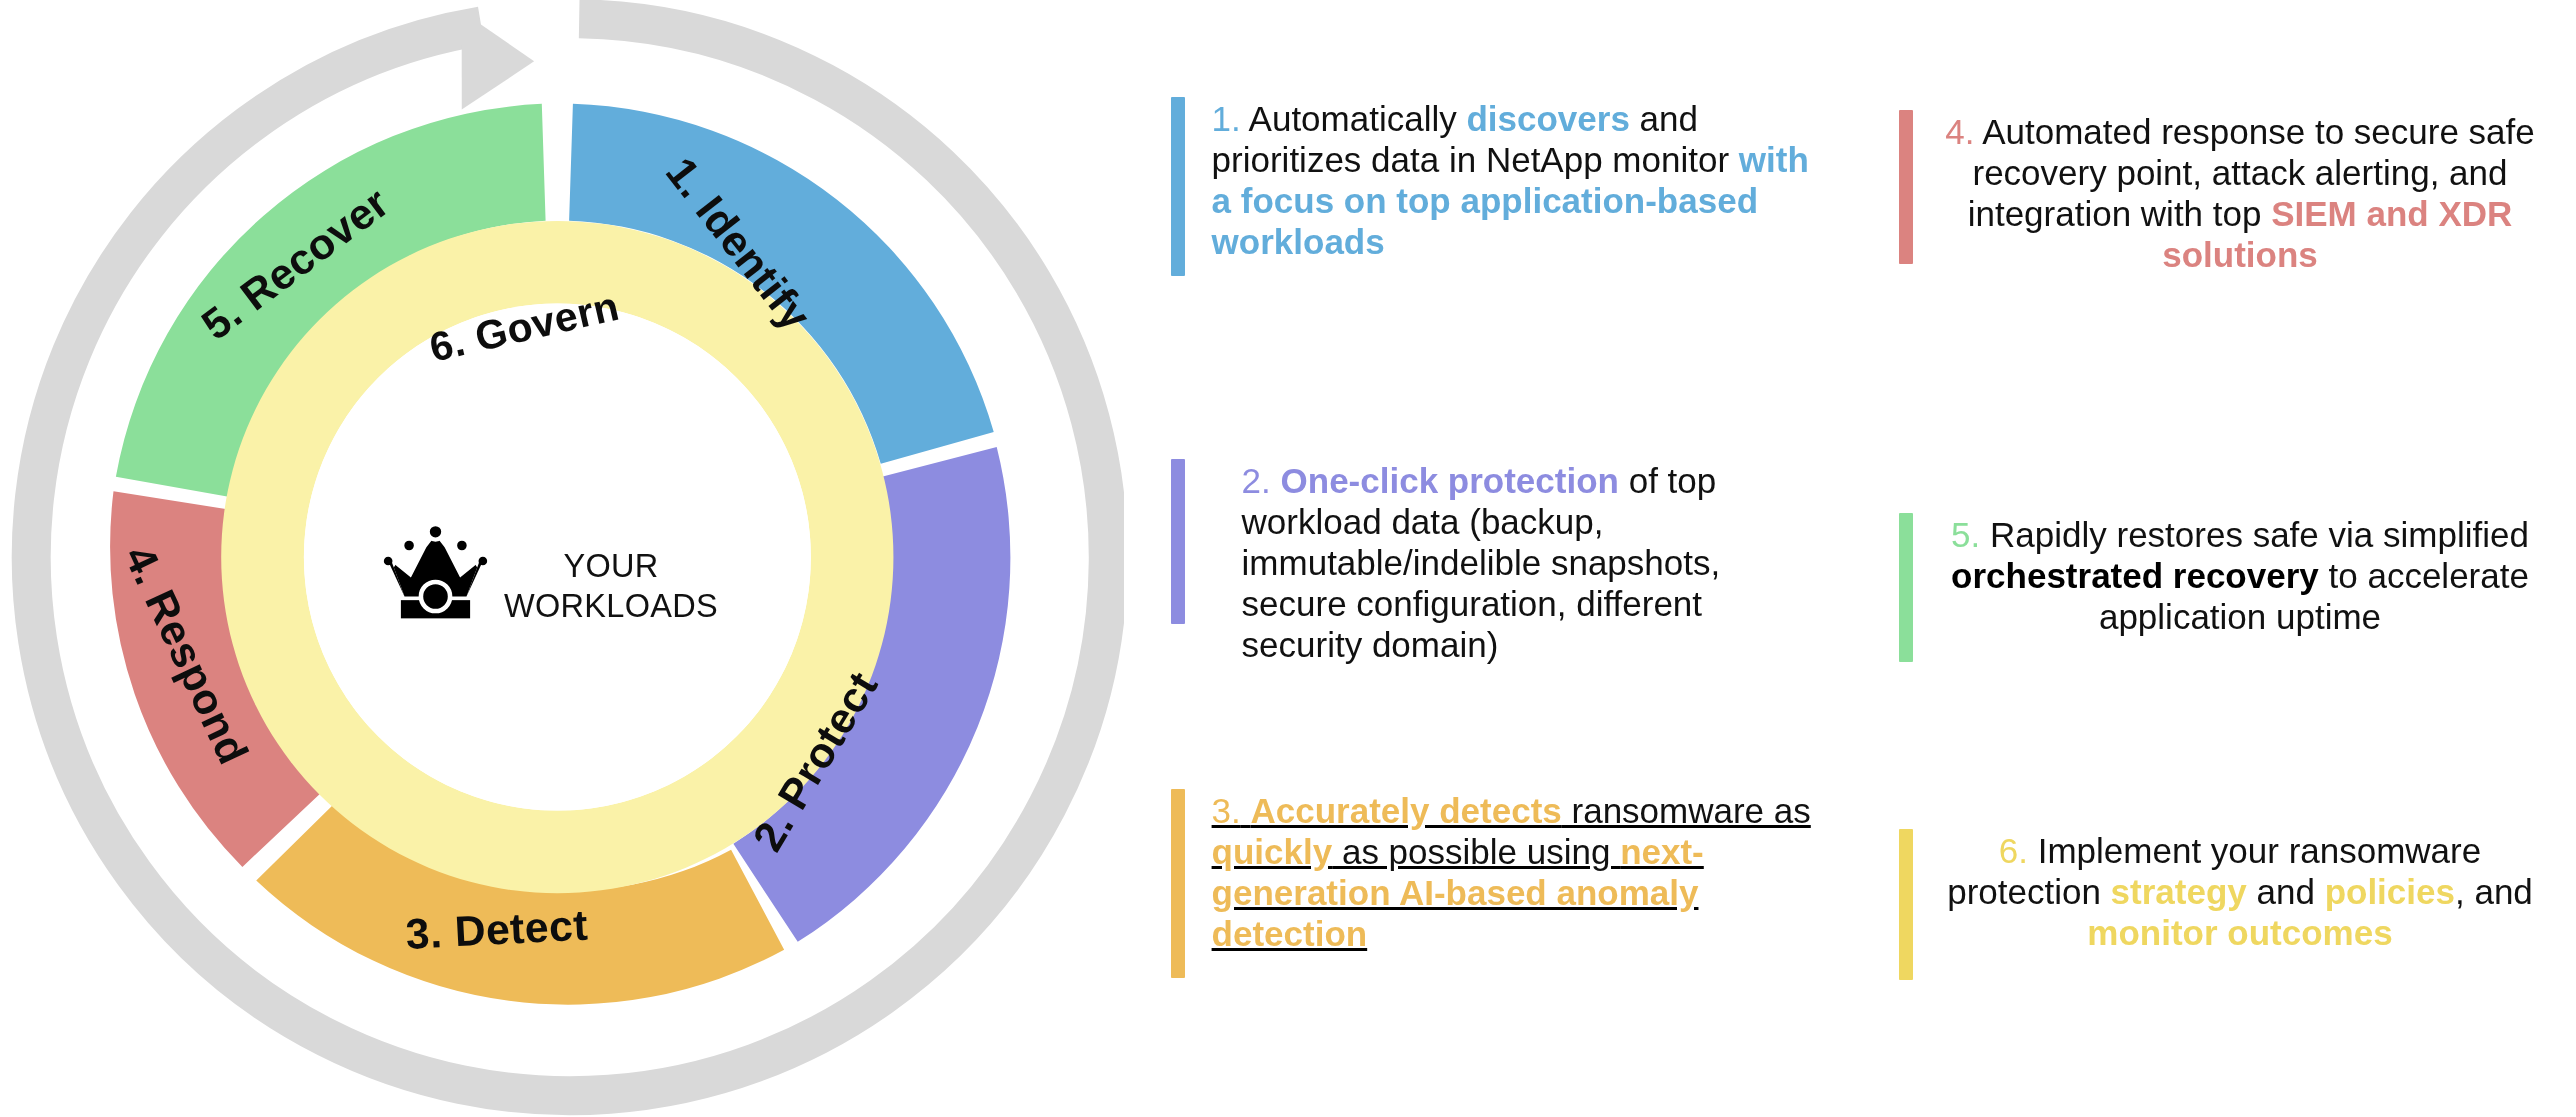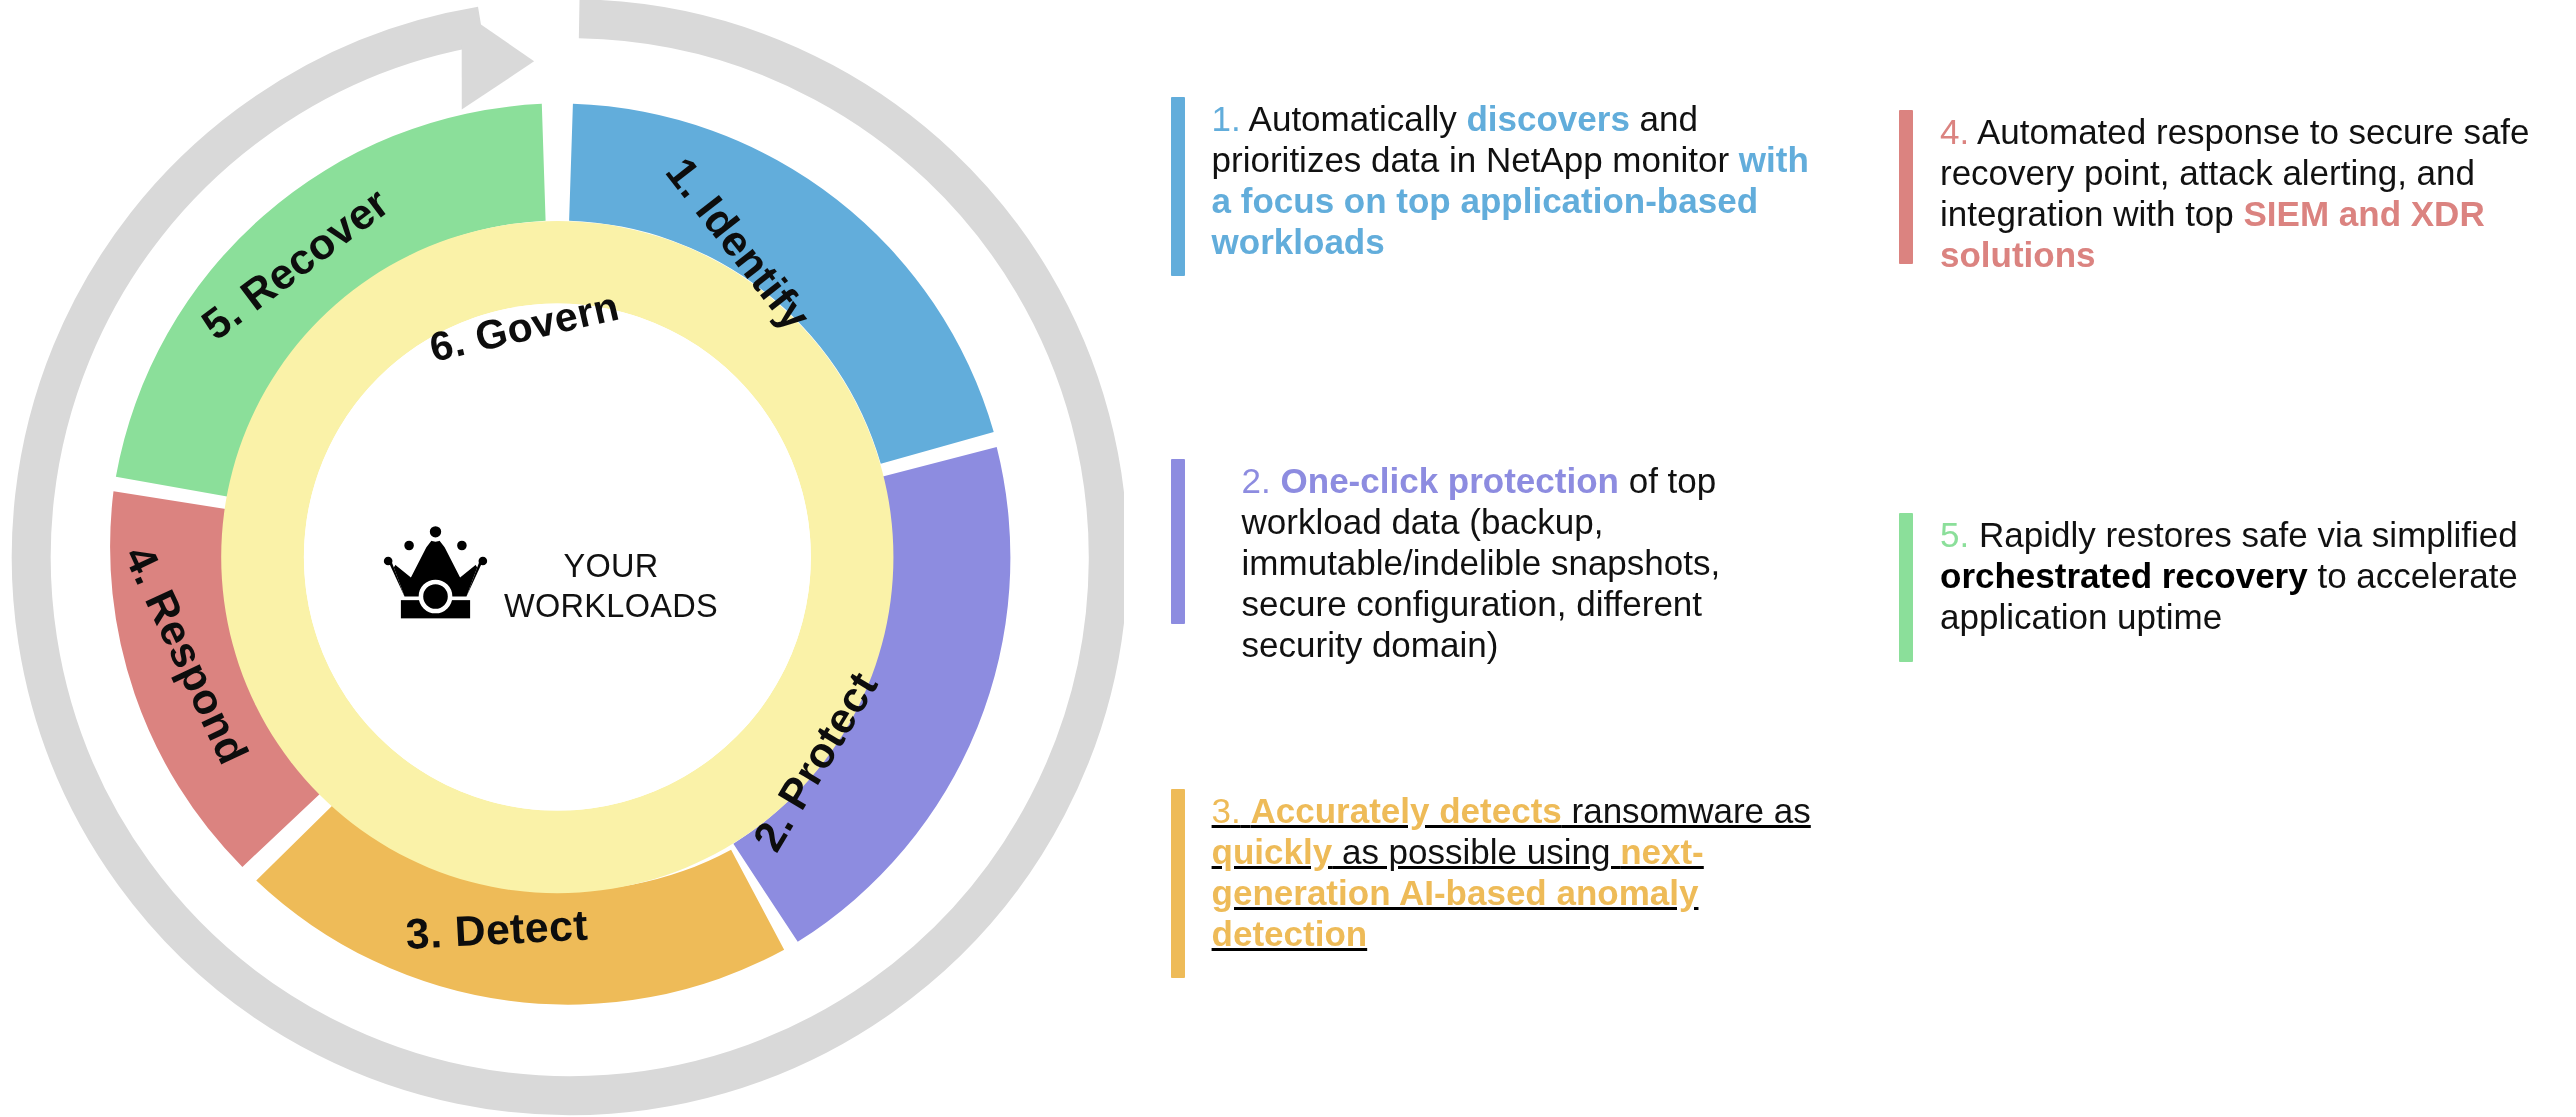--- a/index.html
+++ b/index.html
@@ -85,21 +85,21 @@
     width: 1411px;
     height: 1117px;
   }
   .col {
     position: absolute;
     top: 0;
     width: 650px;
     height: 1117px;
   }
   #col-left  { left: 5.6px; }
-  #col-right { left: 734px; }
+  #col-right { left: 734px; text-align: center; }
 
   .item {
     position: absolute;
     display: flex;
     align-items: flex-start;
     width: 650px;
   }
   .item-bar {
     flex: 0 0 auto;
     width: 14px;
@@ -280,17 +280,21 @@
 
     <div class="col" id="col-right">
       <div class="item" id="item-4">
         <div class="item-bar" style="background: rgb(219, 131, 128);"></div>
         <div class="item-text"><span class="num" style="color: rgb(219, 131, 128);">4.</span><span> Automated response to secure safe recovery point, attack alerting, and integration with top </span><span class="hl" style="color: rgb(219, 131, 128);">SIEM and XDR solutions</span></div>
       </div>
       <div class="item" id="item-5">
         <div class="item-bar" style="background: rgb(139, 223, 154);"></div>
         <div class="item-text"><span class="num" style="color: rgb(139, 223, 154);">5.</span><span> Rapidly restores safe via simplified </span><span class="hl" style="color: #000000;">orchestrated recovery</span><span> to accelerate application uptime</span></div>
       </div>
+      <div class="item" id="item-6">
+        <div class="item-bar" style="background: rgb(239, 215, 96);"></div>
+        <div class="item-text"><span class="num" style="color: rgb(239, 215, 96);">6.</span><span> Implement your ransomware protection </span><span class="hl" style="color: rgb(239, 215, 96);">strategy</span><span> and </span><span class="hl" style="color: rgb(239, 215, 96);">policies</span><span>, and </span><span class="hl" style="color: rgb(239, 215, 96);">monitor outcomes</span></div>
+      </div>
     </div>
 
   </div>
 </div>
 
 
 </body></html>

